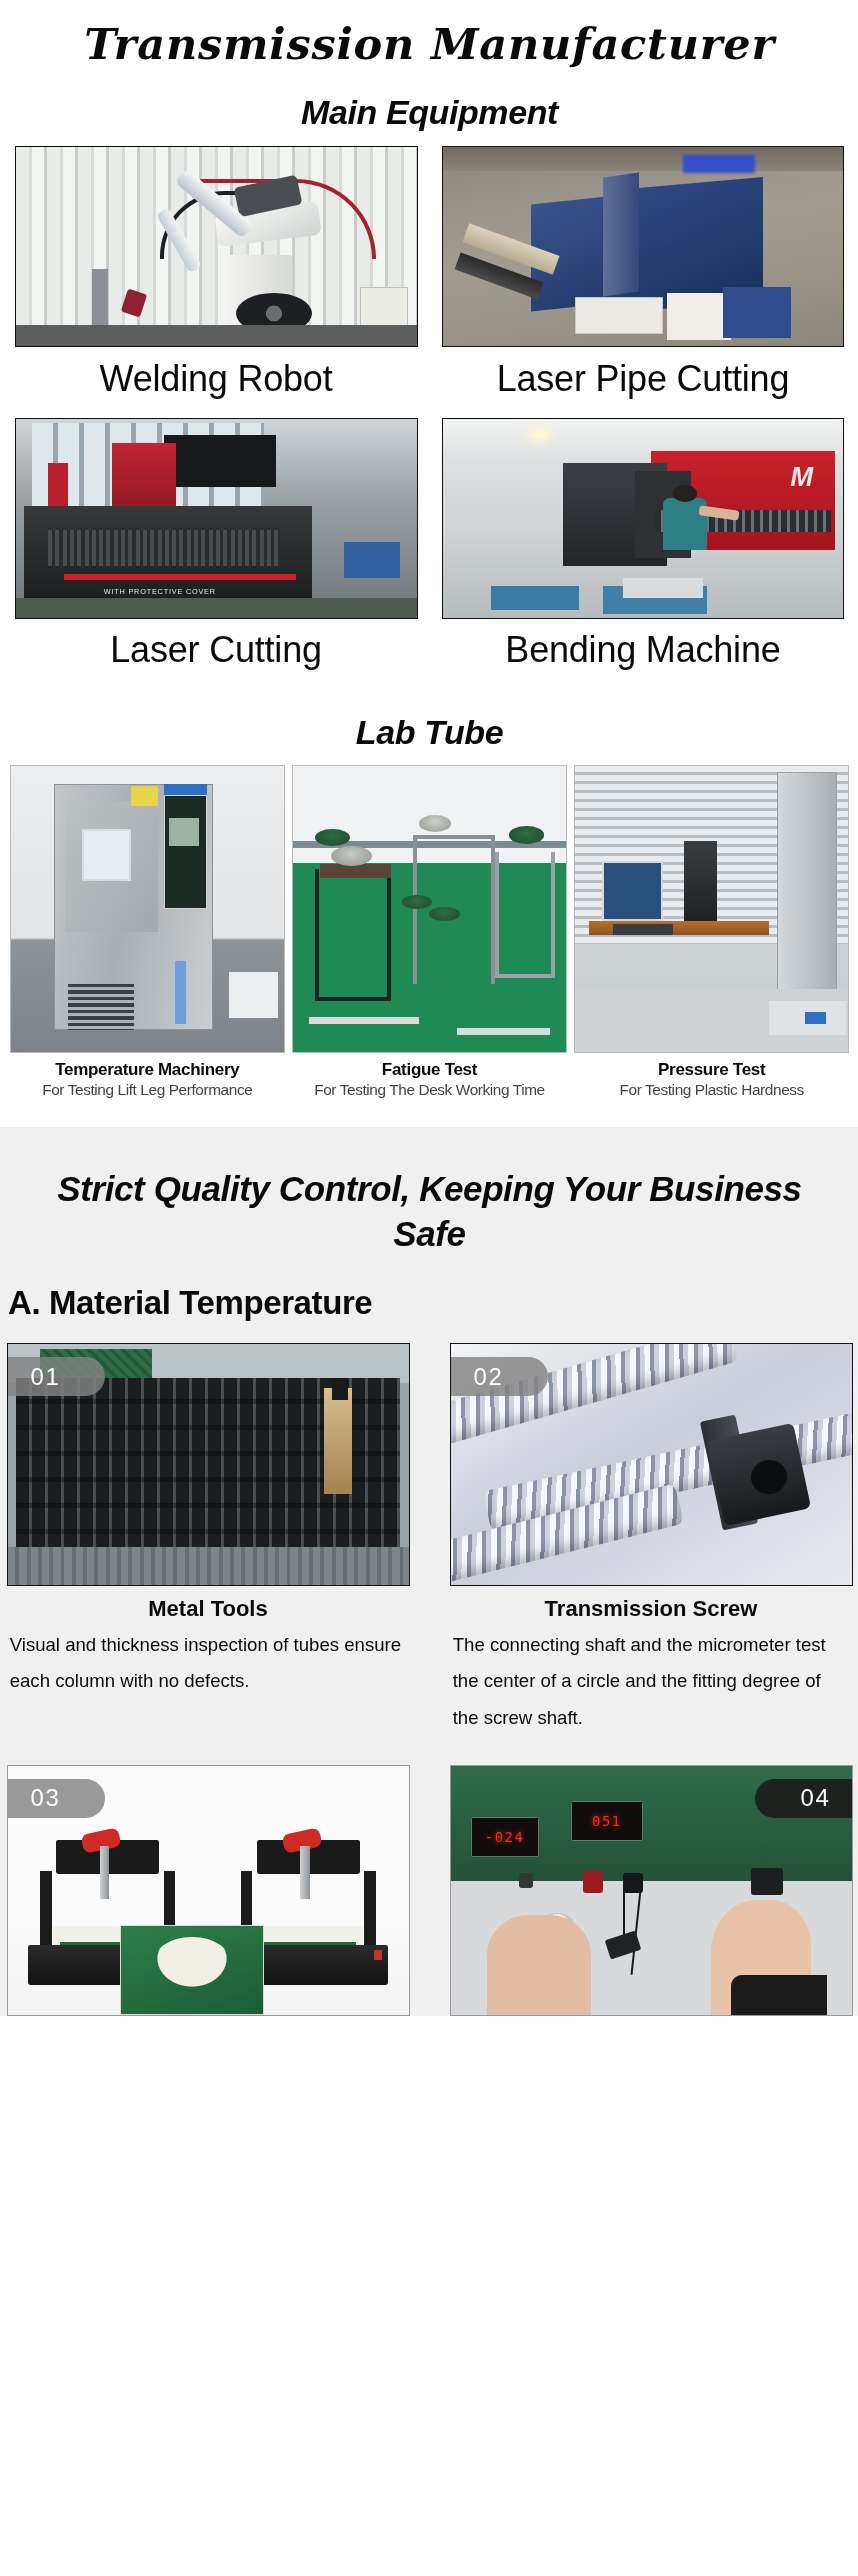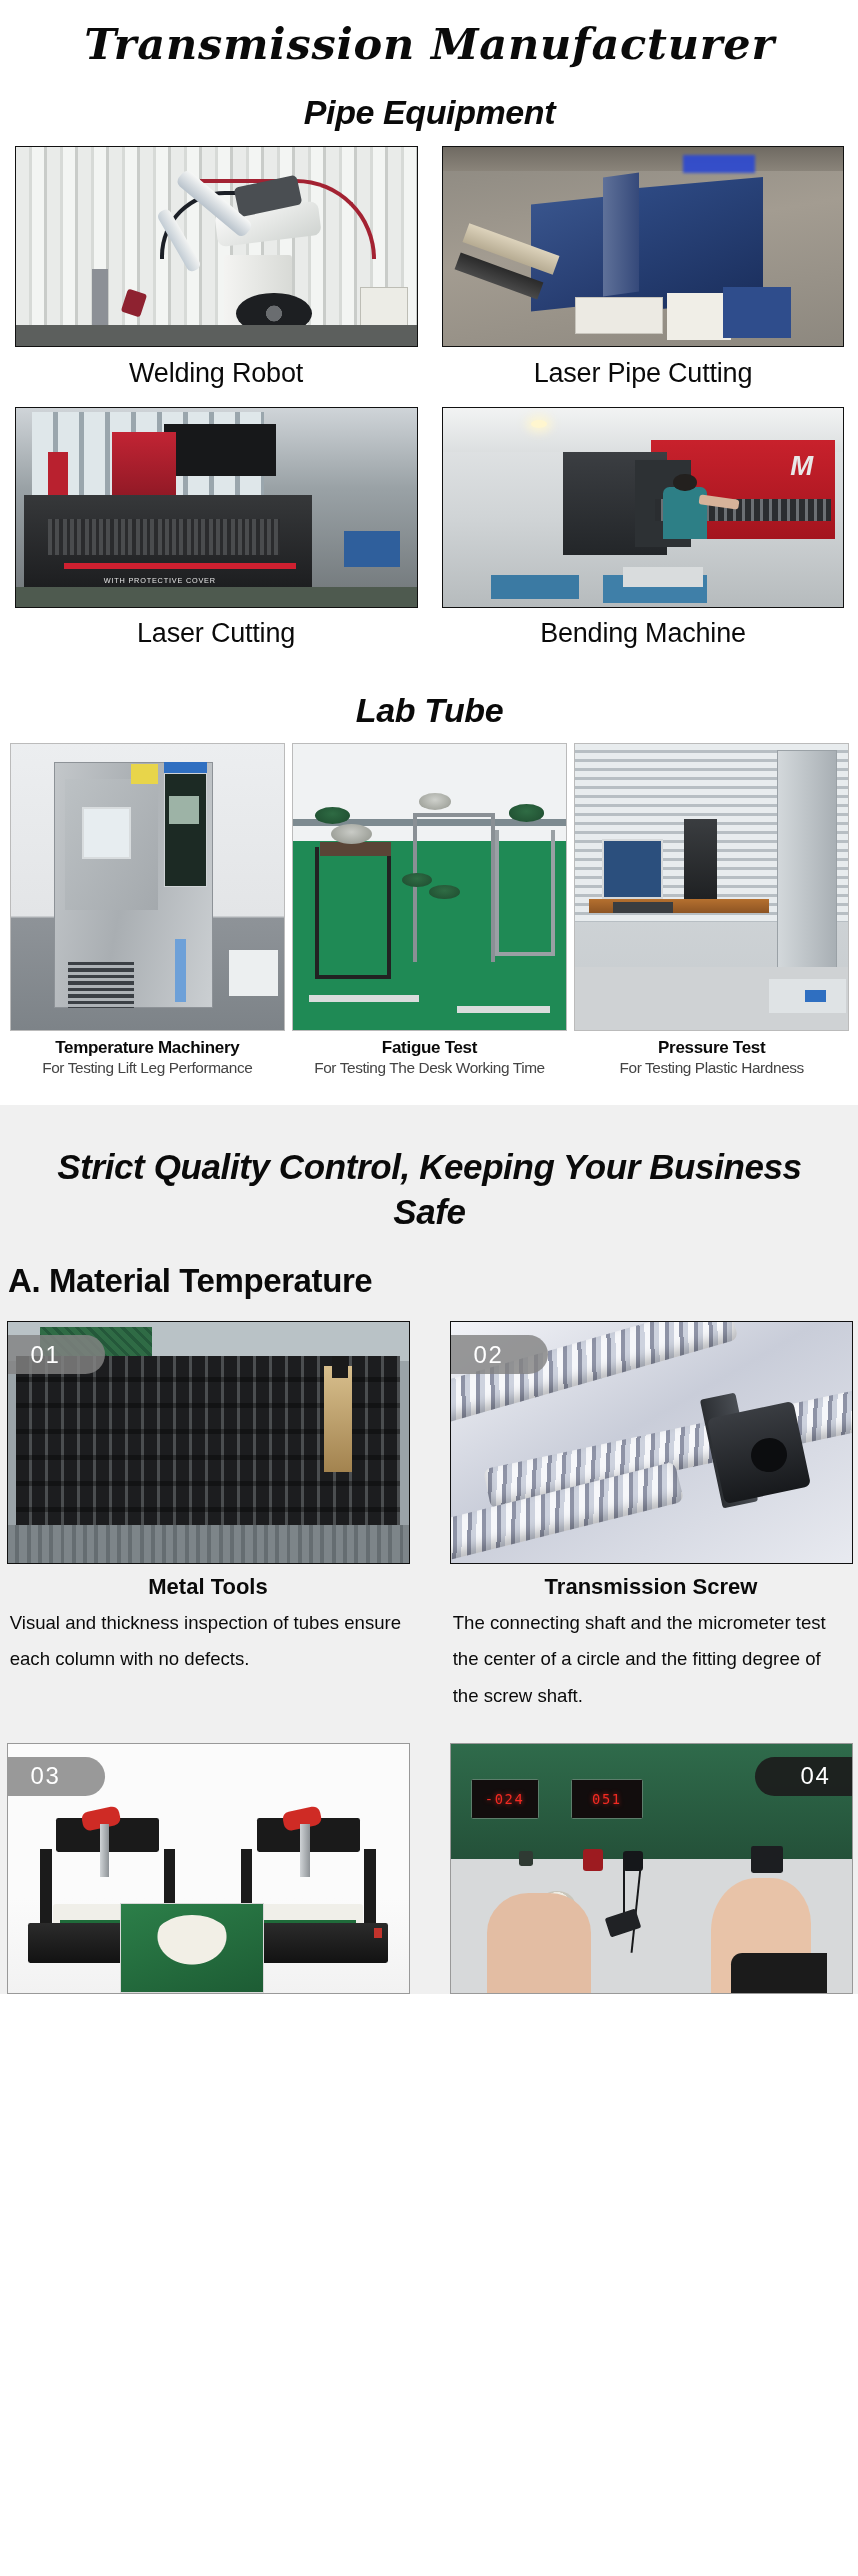--- a/index.html
+++ b/index.html
@@ -43,21 +43,21 @@
   }
   .eq-cell { display: flex; flex-direction: column; align-items: center; }
   .eq-photo {
     width: 100%;
     height: 201px;
     border: 0.8px solid #111;
     position: relative;
     overflow: hidden;
   }
   .eq-caption {
-    font-size: 27px;
+    font-size: 36px;
     font-weight: 400;
     padding: 10.5px 0 18px;
     text-align: center;
     letter-spacing: -0.2px;
   }
 
   
   .lab-grid {
     display: grid;
     grid-template-columns: 1fr 1fr 1fr;
@@ -321,21 +321,21 @@
   .art-pcb .inset:after {
     content:""; position:absolute; left:22%; top:12%; width:56%; height:62%;
     background:radial-gradient(ellipse at 50% 40%,#f2efe6 0 60%,rgba(242,239,230,0) 62%);
     border-radius:50%;
   }
 
   
   .art-motor { background:linear-gradient(180deg,#2a5d43 0 44%,#d7d9da 44% 100%); }
   .art-motor .panel { position:absolute; left:0; right:0; top:0; height:46%; background:linear-gradient(180deg,#2f6b4b,#245139); }
   .art-motor .disp { position:absolute; top:14%; height:16%; background:#120d0d; border:1.6px solid #5d7d6b; border-radius:1.6px; display:flex; align-items:center; justify-content:center; }
-  .art-motor .d1 { left:5%; width:17%; }
+  .art-motor .d1 { left:5%; width:17%;margin-top:16px; }
   .art-motor .d2 { left:30%; width:18%; }
   .art-motor .dtxt { color:#f22a22; font-family:"DejaVu Sans Mono",monospace; font-size:13.8px; letter-spacing:1.6px; text-shadow:0 0 4.9px rgba(242,42,34,.8); }
   .art-motor .knob-r { position:absolute; left:33%; top:42%; width:5%; height:9%; background:#9d1b20; border-radius:3.2px; }
   .art-motor .knob-b { position:absolute; left:43%; top:43%; width:5%; height:8%; background:#15171a; border-radius:3.2px; }
   .art-motor .knob-g { position:absolute; left:17%; top:43%; width:3.5%; height:6%; background:#2f3a33; border-radius:2.4px; }
   .art-motor .port { position:absolute; right:17%; top:41%; width:8%; height:11%; background:#1c1e21; border-radius:2.4px; }
   .art-motor .hand-l { position:absolute; left:9%; bottom:0; width:26%; height:40%; background:#e3bda3; border-radius:40% 40% 0 0; }
   .art-motor .hand-r { position:absolute; right:10%; bottom:0; width:25%; height:46%; background:#e8c3a8; border-radius:46% 40% 0 0; }
   .art-motor .sleeve { position:absolute; right:6%; bottom:0; width:24%; height:16%; background:#1b1b1b; border-radius:11.3px 0 0 0; }
   .art-motor .motor { position:absolute; left:22%; bottom:8%; width:10%; height:26%; background:linear-gradient(90deg,#2c2c2c,#151515); border-radius:4px; transform:rotate(-14deg); }
@@ -345,21 +345,21 @@
   .art-motor .w-b { left:46%; top:50%; height:34%; transform:rotate(6deg); }
   .art-motor .clip { position:absolute; left:39%; bottom:24%; width:8%; height:8%; background:#202225; border-radius:2.4px; transform:rotate(-18deg); }
 </style>
 </head>
 <body>
 
 <div class="page">
 
   <div class="brand-title">Transmission Manufacturer</div>
 
-  <div class="section-title">Pipe Equipment</div>
+  <div class="section-title">Main Equipment</div>
 
   <div class="eq-grid">
 
     <div class="eq-cell">
       <div class="eq-photo">
         <div class="ph art-weld">
           <div class="panel"></div>
           <div class="cable-red"></div>
           <div class="cable-blk"></div>
           <div class="base"></div>

